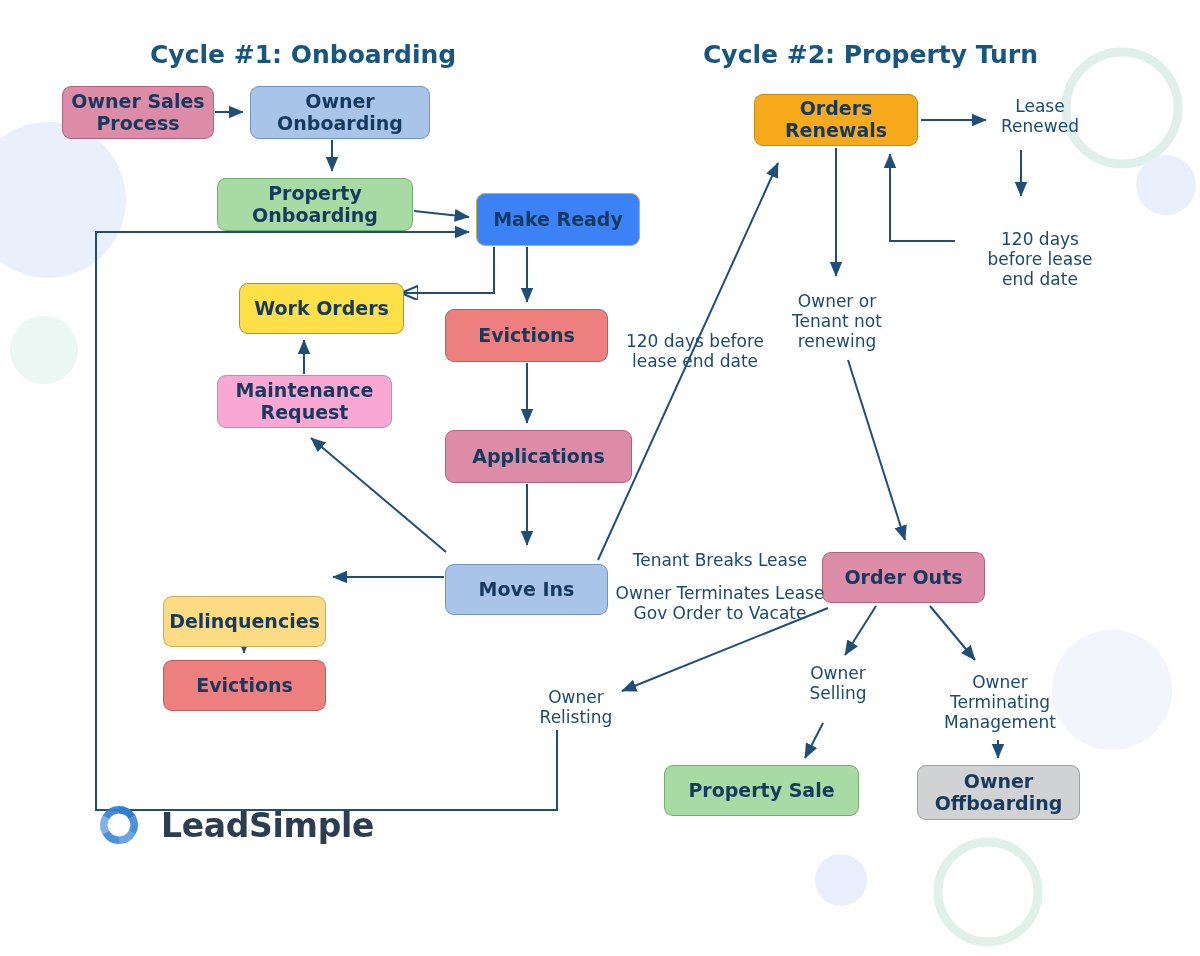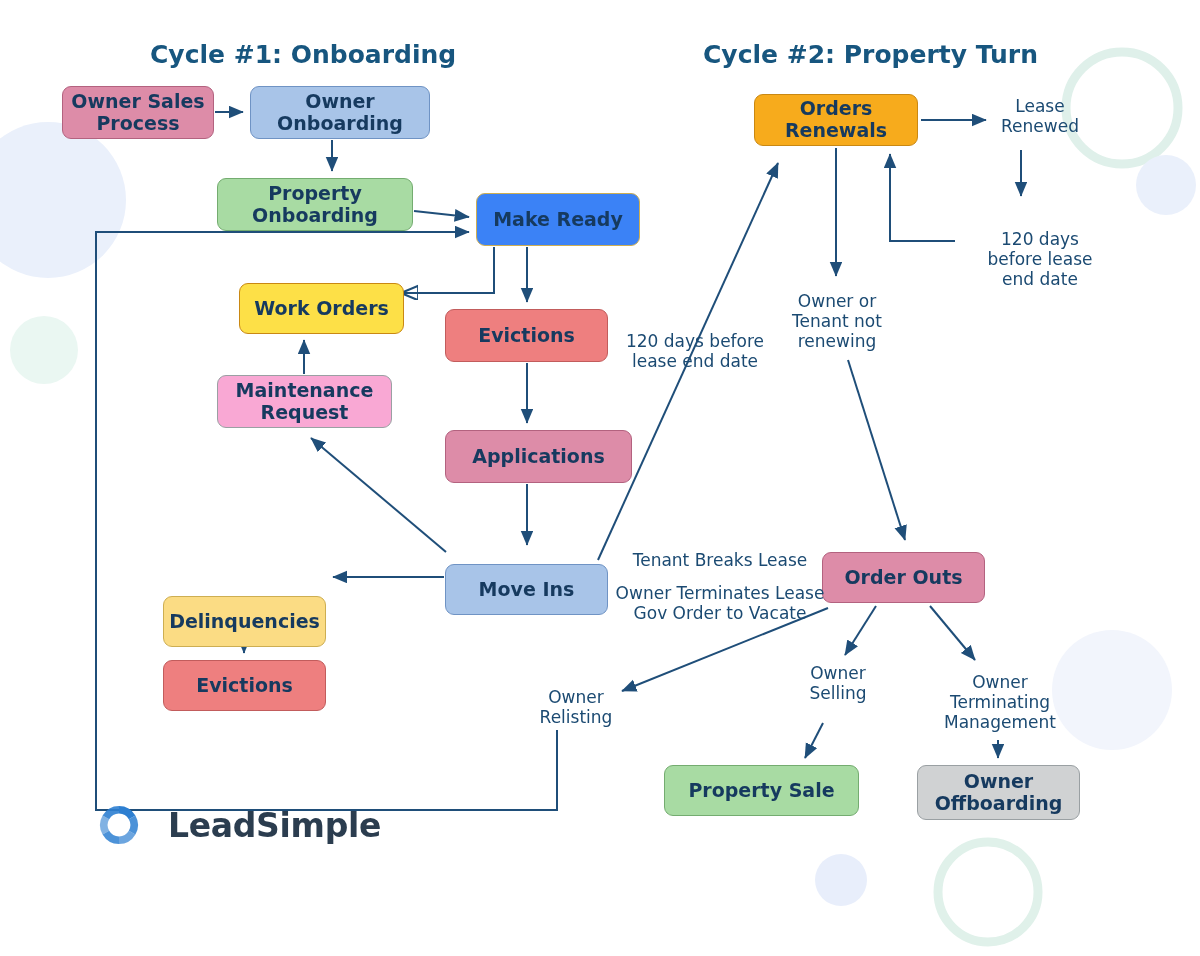--- a/index.html
+++ b/index.html
@@ -61,21 +61,21 @@
     text-align: center;
     white-space: pre-line;
     font-weight: 500;
   }
   .brand {
     position: absolute;
     left: 96px;
     top: 802px;
     display: flex;
     align-items: center;
-    gap: 26px;
+    gap: 19px;
   }
   .brand-text {
     font-size: 33px;
     font-weight: 700;
     color: #2b3d4f;
     letter-spacing: -0.3px;
   }
 </style>
 </head>
 <body>

